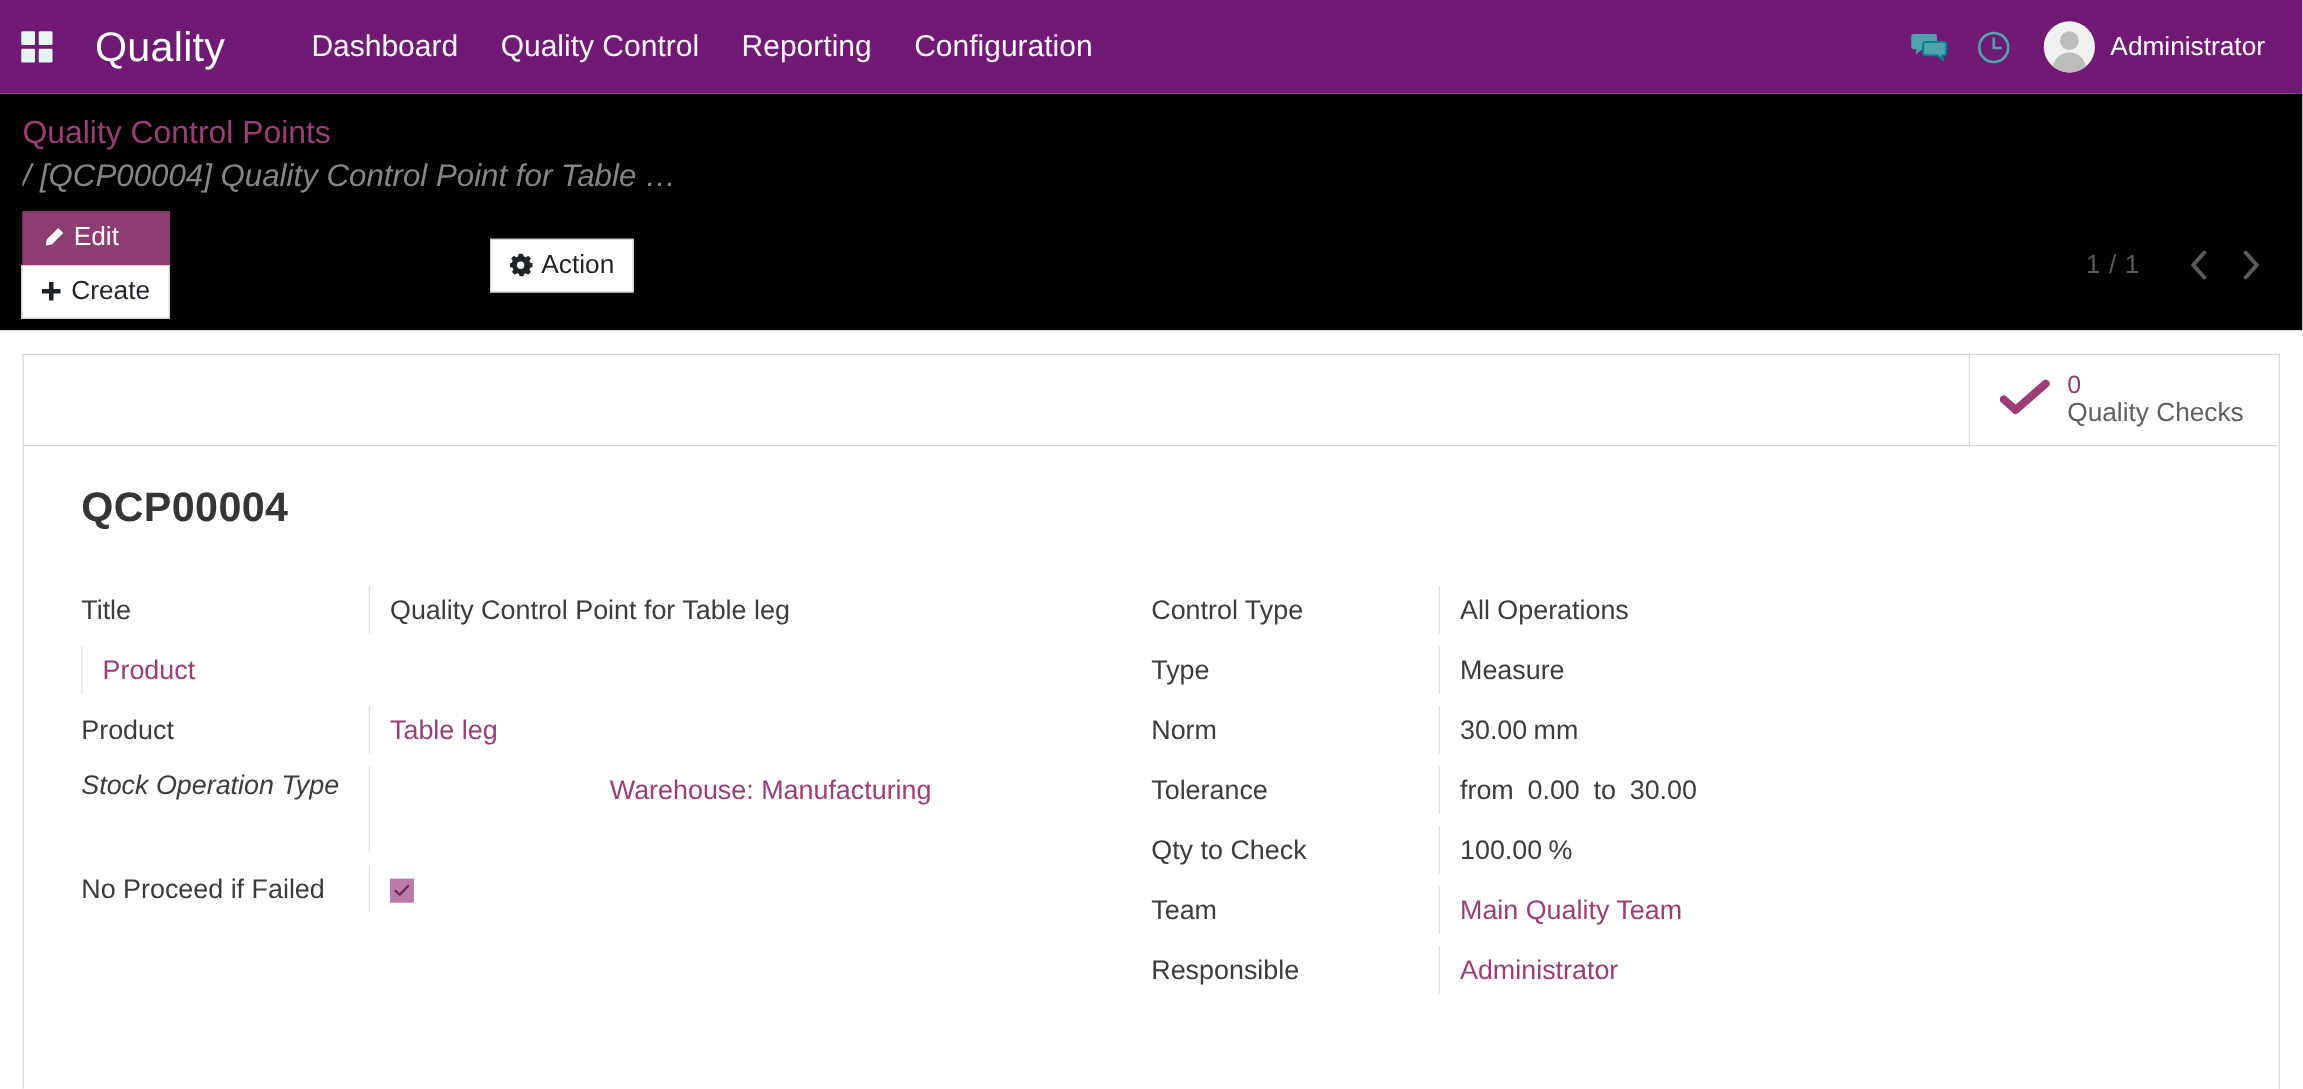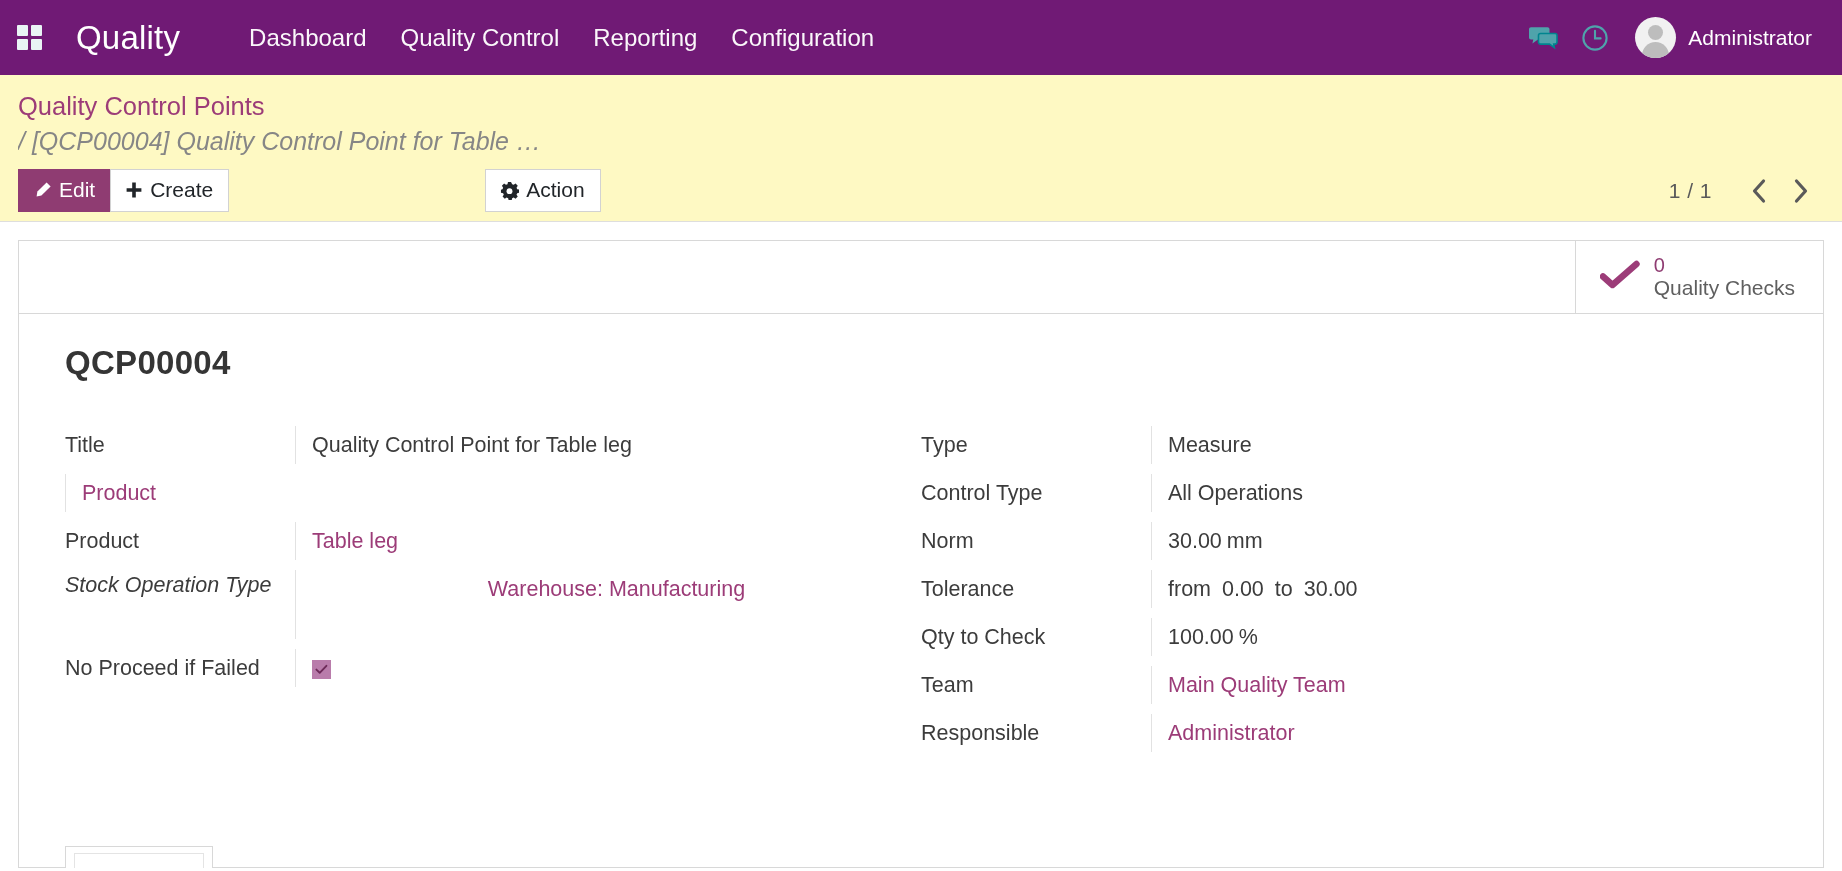--- a/index.html
+++ b/index.html
@@ -94,21 +94,21 @@
     left: 7px; top: 25px;
   }
   .user-name {
     color: #ffffff;
     font-size: 21px;
     white-space: nowrap;
   }
 
   
   .control-panel {
-    background: #fef9c3;
+    background: #000000;
     border-bottom: 1px solid #dededd;
     padding: 0;
   }
   .breadcrumb-wrap { padding: 16px 0 2px 18px; }
   .bc-main {
     color: #9c3c78;
     font-size: 25.5px;
     line-height: 30px;
     cursor: pointer;
     display: inline-block;
@@ -144,21 +144,21 @@
     align-items: center;
     gap: 7px;
     white-space: nowrap;
     border-radius: 0;
   }
   .btn-primary {
     background: #8f3c72;
     border-color: #8f3c72;
     color: #ffffff;
   }
-  .btn-group { display: flex; }
+  .btn-group { display: flex; flex-direction: column; }
   .btn-group .btn + .btn { margin-left: -1px; }
   .action-btn-wrap { margin-left: 256px; }
   .btn .ic { display: inline-flex; align-items: center; }
 
   .pager {
     margin-left: auto;
     display: flex;
     align-items: center;
     gap: 0;
     color: #5a5a5a;
@@ -436,27 +436,27 @@
                 </svg>
               </span>
             </div>
           </div>
 
         </div>
 
         <div class="form-col right">
 
           <div class="field-row">
+            <div class="field-label">Control Type</div>
+            <div class="field-value">All Operations</div>
+          </div>
+
+          <div class="field-row">
             <div class="field-label">Type</div>
             <div class="field-value">Measure</div>
-          </div>
-
-          <div class="field-row">
-            <div class="field-label">Control Type</div>
-            <div class="field-value">All Operations</div>
           </div>
 
           <div class="field-row">
             <div class="field-label">Norm</div>
             <div class="field-value">
               <span>30.00</span><span class="tol-spacer"></span><span class="muted-unit">mm</span>
             </div>
           </div>
 
           <div class="field-row">

